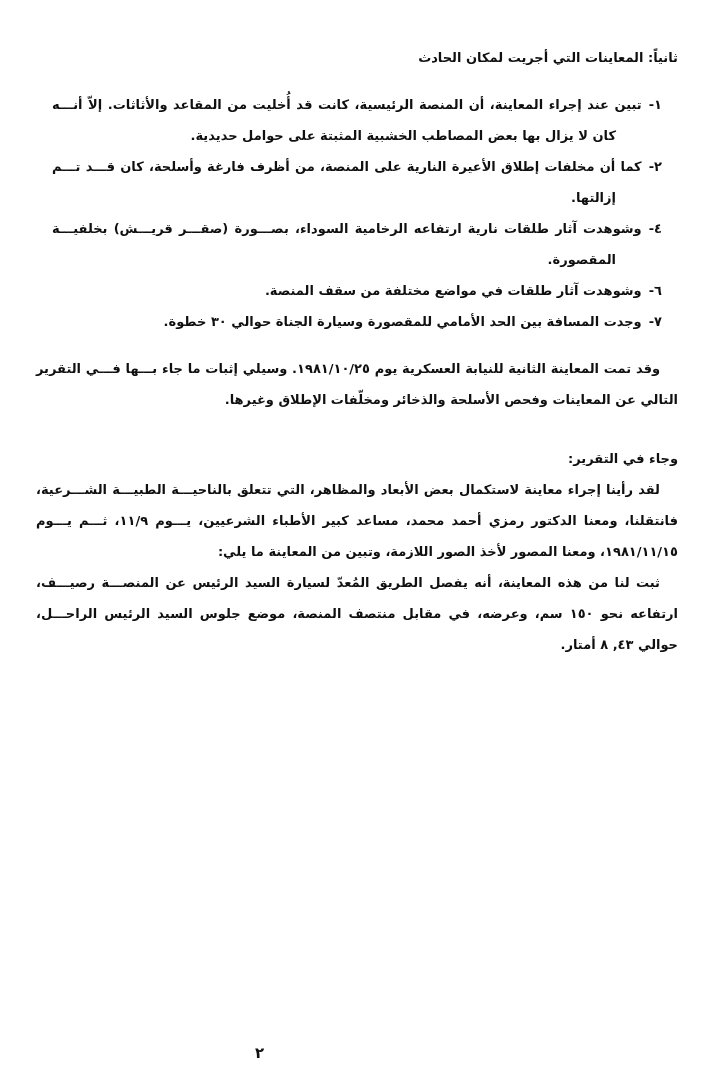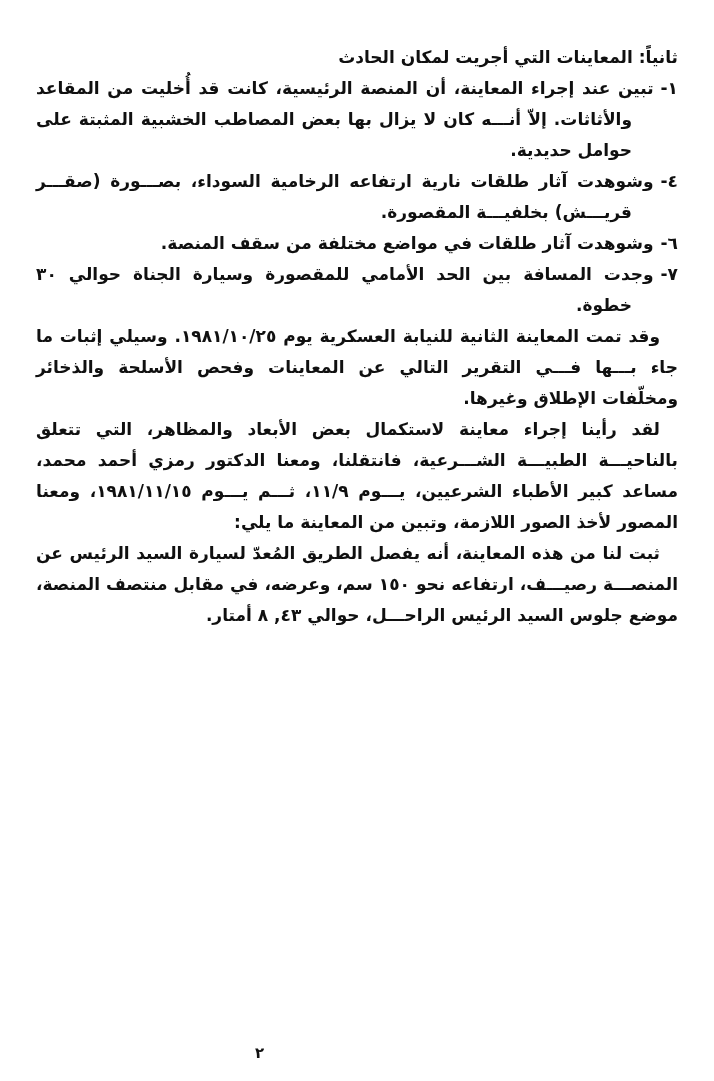--- a/index.html
+++ b/index.html
@@ -7,34 +7,34 @@
     width:714px;height:1081px;
     background:#ffffff;
     color:#101010;
     font-family:"DejaVu Sans",sans-serif;
     direction:rtl;
     overflow:hidden;
     position:relative;
   }
   .doc{
     padding:42px 36px 0 36px;
-    font-size:17px;
+    font-size:13px;
     line-height:31px;
     font-weight:700;
     text-align:justify;
     text-justify:inter-word;
   }
   .heading{
     text-align:right;
     text-indent:0;
   }
   .para{
     text-indent:18px;
   }
-  .list{margin:0;padding:0;}
+  .list{margin:16px;padding:0;}
   .li{
     padding-right:46px;
     text-indent:-46px;
   }
   .marker{margin-left:7px;}
   .gap-lg{}
   .gap-xl{margin-top:28px;}
   .pagenum{
     position:absolute;
     top:1044px;
@@ -47,27 +47,29 @@
 </head>
 <body>
 
 <div class="doc">
 
   <div class="heading">ثانياً: المعاينات التي أجريت لمكان الحادث</div>
 
 
   <div class="list">
     <div class="li"><span class="marker">١-</span><span>تبين عند إجراء المعاينة، أن المنصة الرئيسية، كانت قد أُخليت من المقاعد والأثاثات. إلاّ أنـــه كان لا يزال بها بعض المصاطب الخشبية المثبتة على حوامل حديدية.</span></div>
+    <div class="li"><span class="marker">٢-</span><span>كما أن مخلفات إطلاق الأعيرة النارية على المنصة، من أظرف فارغة وأسلحة، كان قـــد تـــم إزالتها.</span></div>
     <div class="li"><span class="marker">٤-</span><span>وشوهدت آثار طلقات نارية ارتفاعه الرخامية السوداء، بصـــورة (صقـــر قريـــش) بخلفيـــة المقصورة.</span></div>
     <div class="li"><span class="marker">٦-</span><span>وشوهدت آثار طلقات في مواضع مختلفة من سقف المنصة.</span></div>
     <div class="li"><span class="marker">٧-</span><span>وجدت المسافة بين الحد الأمامي للمقصورة وسيارة الجناة حوالي ٣٠ خطوة.</span></div>
   </div>
 
   <div class="para gap-lg">وقد تمت المعاينة الثانية للنيابة العسكرية يوم ١٩٨١/١٠/٢٥. وسيلي إثبات ما جاء بـــها فـــي التقرير التالي عن المعاينات وفحص الأسلحة والذخائر ومخلّفات الإطلاق وغيرها.</div>
 
+  <div class="heading gap-xl">وجاء في التقرير:</div>
 
   <div class="para">لقد رأينا إجراء معاينة لاستكمال بعض الأبعاد والمظاهر، التي تتعلق بالناحيـــة الطبيـــة الشـــرعية، فانتقلنا، ومعنا الدكتور رمزي أحمد محمد، مساعد كبير الأطباء الشرعيين، يـــوم ١١/٩، ثـــم يـــوم ١٩٨١/١١/١٥، ومعنا المصور لأخذ الصور اللازمة، وتبين من المعاينة ما يلي:</div>
 
   <div class="para">ثبت لنا من هذه المعاينة، أنه يفصل الطريق المُعدّ لسيارة السيد الرئيس عن المنصـــة رصيـــف، ارتفاعه نحو ١٥٠ سم، وعرضه، في مقابل منتصف المنصة، موضع جلوس السيد الرئيس الراحـــل، حوالي ٤٣, ٨ أمتار.</div>
 
 </div>
 
 <div class="pagenum">٢</div>
 
 </body></html>

